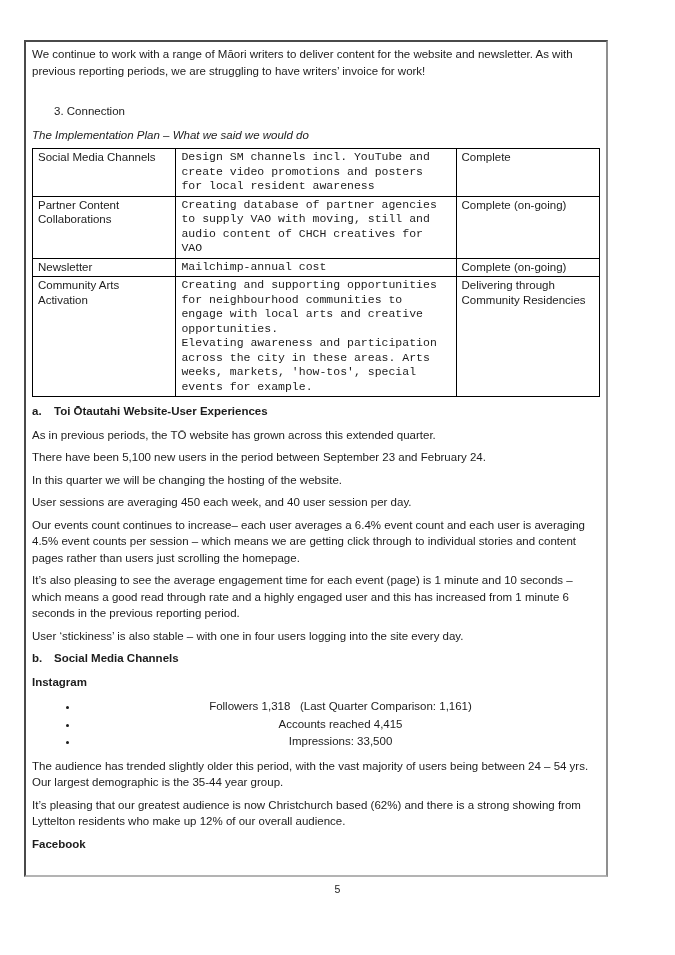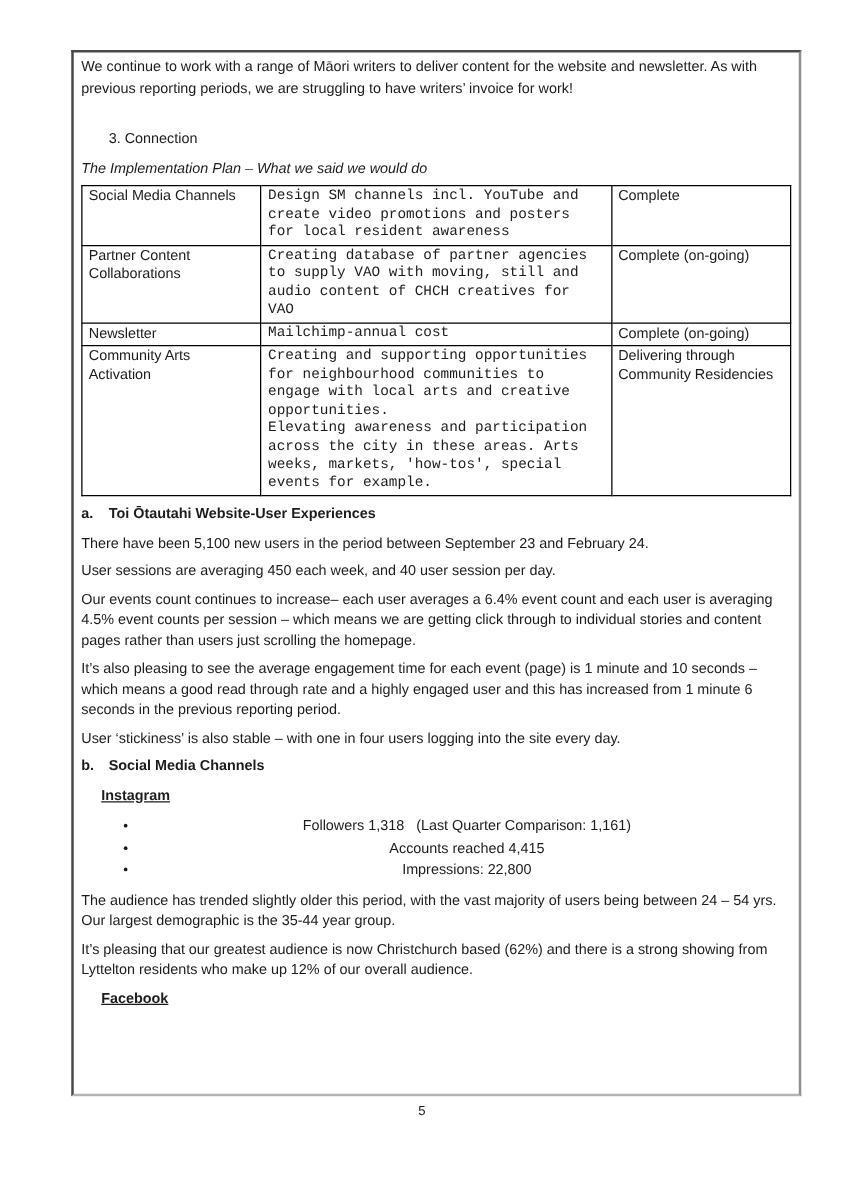--- a/index.html
+++ b/index.html
@@ -7,21 +7,21 @@
     width: 675px;
     height: 955px;
     background: #ffffff;
     position: relative;
     font-family: "Liberation Sans", "DejaVu Sans", sans-serif;
     color: #1c1c1c;
     -webkit-font-smoothing: antialiased;
   }
   .frame {
     position: absolute;
-    left: 57px;
+    left: 24px;
     top: 40px;
     width: 584px;
     height: 837px;
     box-sizing: border-box;
     border-top: 2px solid #4a4a4a;
     border-left: 2px solid #4a4a4a;
     border-right: 2px solid #8f8f8f;
     border-bottom: 2px solid #b3b3b3;
     padding: 4px 6px 0 6px;
     font-size: 11.5px;
@@ -51,22 +51,21 @@
   .ab-heading {
     font-weight: bold;
     margin: 0 0 7px 0;
   }
   .ab-heading .ab-label {
     display: inline-block;
     width: 22px;
   }
   .subheading {
     font-weight: bold;
-    text-decoration: underline;
-    margin: 1px 0 8px 16px;
+    margin: 1px 0 8px 0;
   }
   ul.bullets {
     margin: 0 0 8px 0;
     padding-left: 47px;
     text-align: center;
   }
   ul.bullets li {
     margin: 0 0 1px 0;
     padding-left: 2px;
     line-height: 16.5px;
@@ -118,34 +117,36 @@
         <td>Community Arts Activation</td>
         <td class="col-desc">Creating and supporting opportunities for neighbourhood communities to engage with local arts and creative opportunities.
 Elevating awareness and participation across the city in these areas. Arts weeks, markets, 'how-tos', special events for example.</td>
         <td>Delivering through Community Residencies</td>
       </tr>
     </tbody>
   </table>
 
   <p class="ab-heading"><span class="ab-label">a.</span><span>Toi Ōtautahi Website-User Experiences</span></p>
 
+  <p class="para">As in previous periods, the TŌ website has grown across this extended quarter.</p>
   <p class="para">There have been 5,100 new users in the period between September 23 and February 24.</p>
+  <p class="para">In this quarter we will be changing the hosting of the website.</p>
   <p class="para">User sessions are averaging 450 each week, and 40 user session per day.</p>
   <p class="para">Our events count continues to increase– each user averages a 6.4% event count and each user is averaging 4.5% event counts per session – which means we are getting click through to individual stories and content pages rather than users just scrolling the homepage.</p>
   <p class="para">It’s also pleasing to see the average engagement time for each event (page) is 1 minute and 10 seconds – which means a good read through rate and a highly engaged user and this has increased from 1 minute 6 seconds in the previous reporting period.</p>
   <p class="para">User ‘stickiness’ is also stable – with one in four users logging into the site every day.</p>
 
   <p class="ab-heading"><span class="ab-label">b.</span><span>Social Media Channels</span></p>
 
   <p class="subheading">Instagram</p>
 
   <ul class="bullets">
     <li>Followers 1,318&nbsp;&nbsp; (Last Quarter Comparison: 1,161)</li>
     <li>Accounts reached 4,415</li>
-    <li>Impressions: 22,800</li>
+    <li>Impressions: 33,500</li>
   </ul>
 
   <p class="para">The audience has trended slightly older this period, with the vast majority of users being between 24 – 54 yrs. Our largest demographic is the 35-44 year group.</p>
   <p class="para">It’s pleasing that our greatest audience is now Christchurch based (62%) and there is a strong showing from Lyttelton residents who make up 12% of our overall audience.</p>
 
   <p class="subheading">Facebook</p>
 
 </div>
 
 <div class="page-number">5</div>

